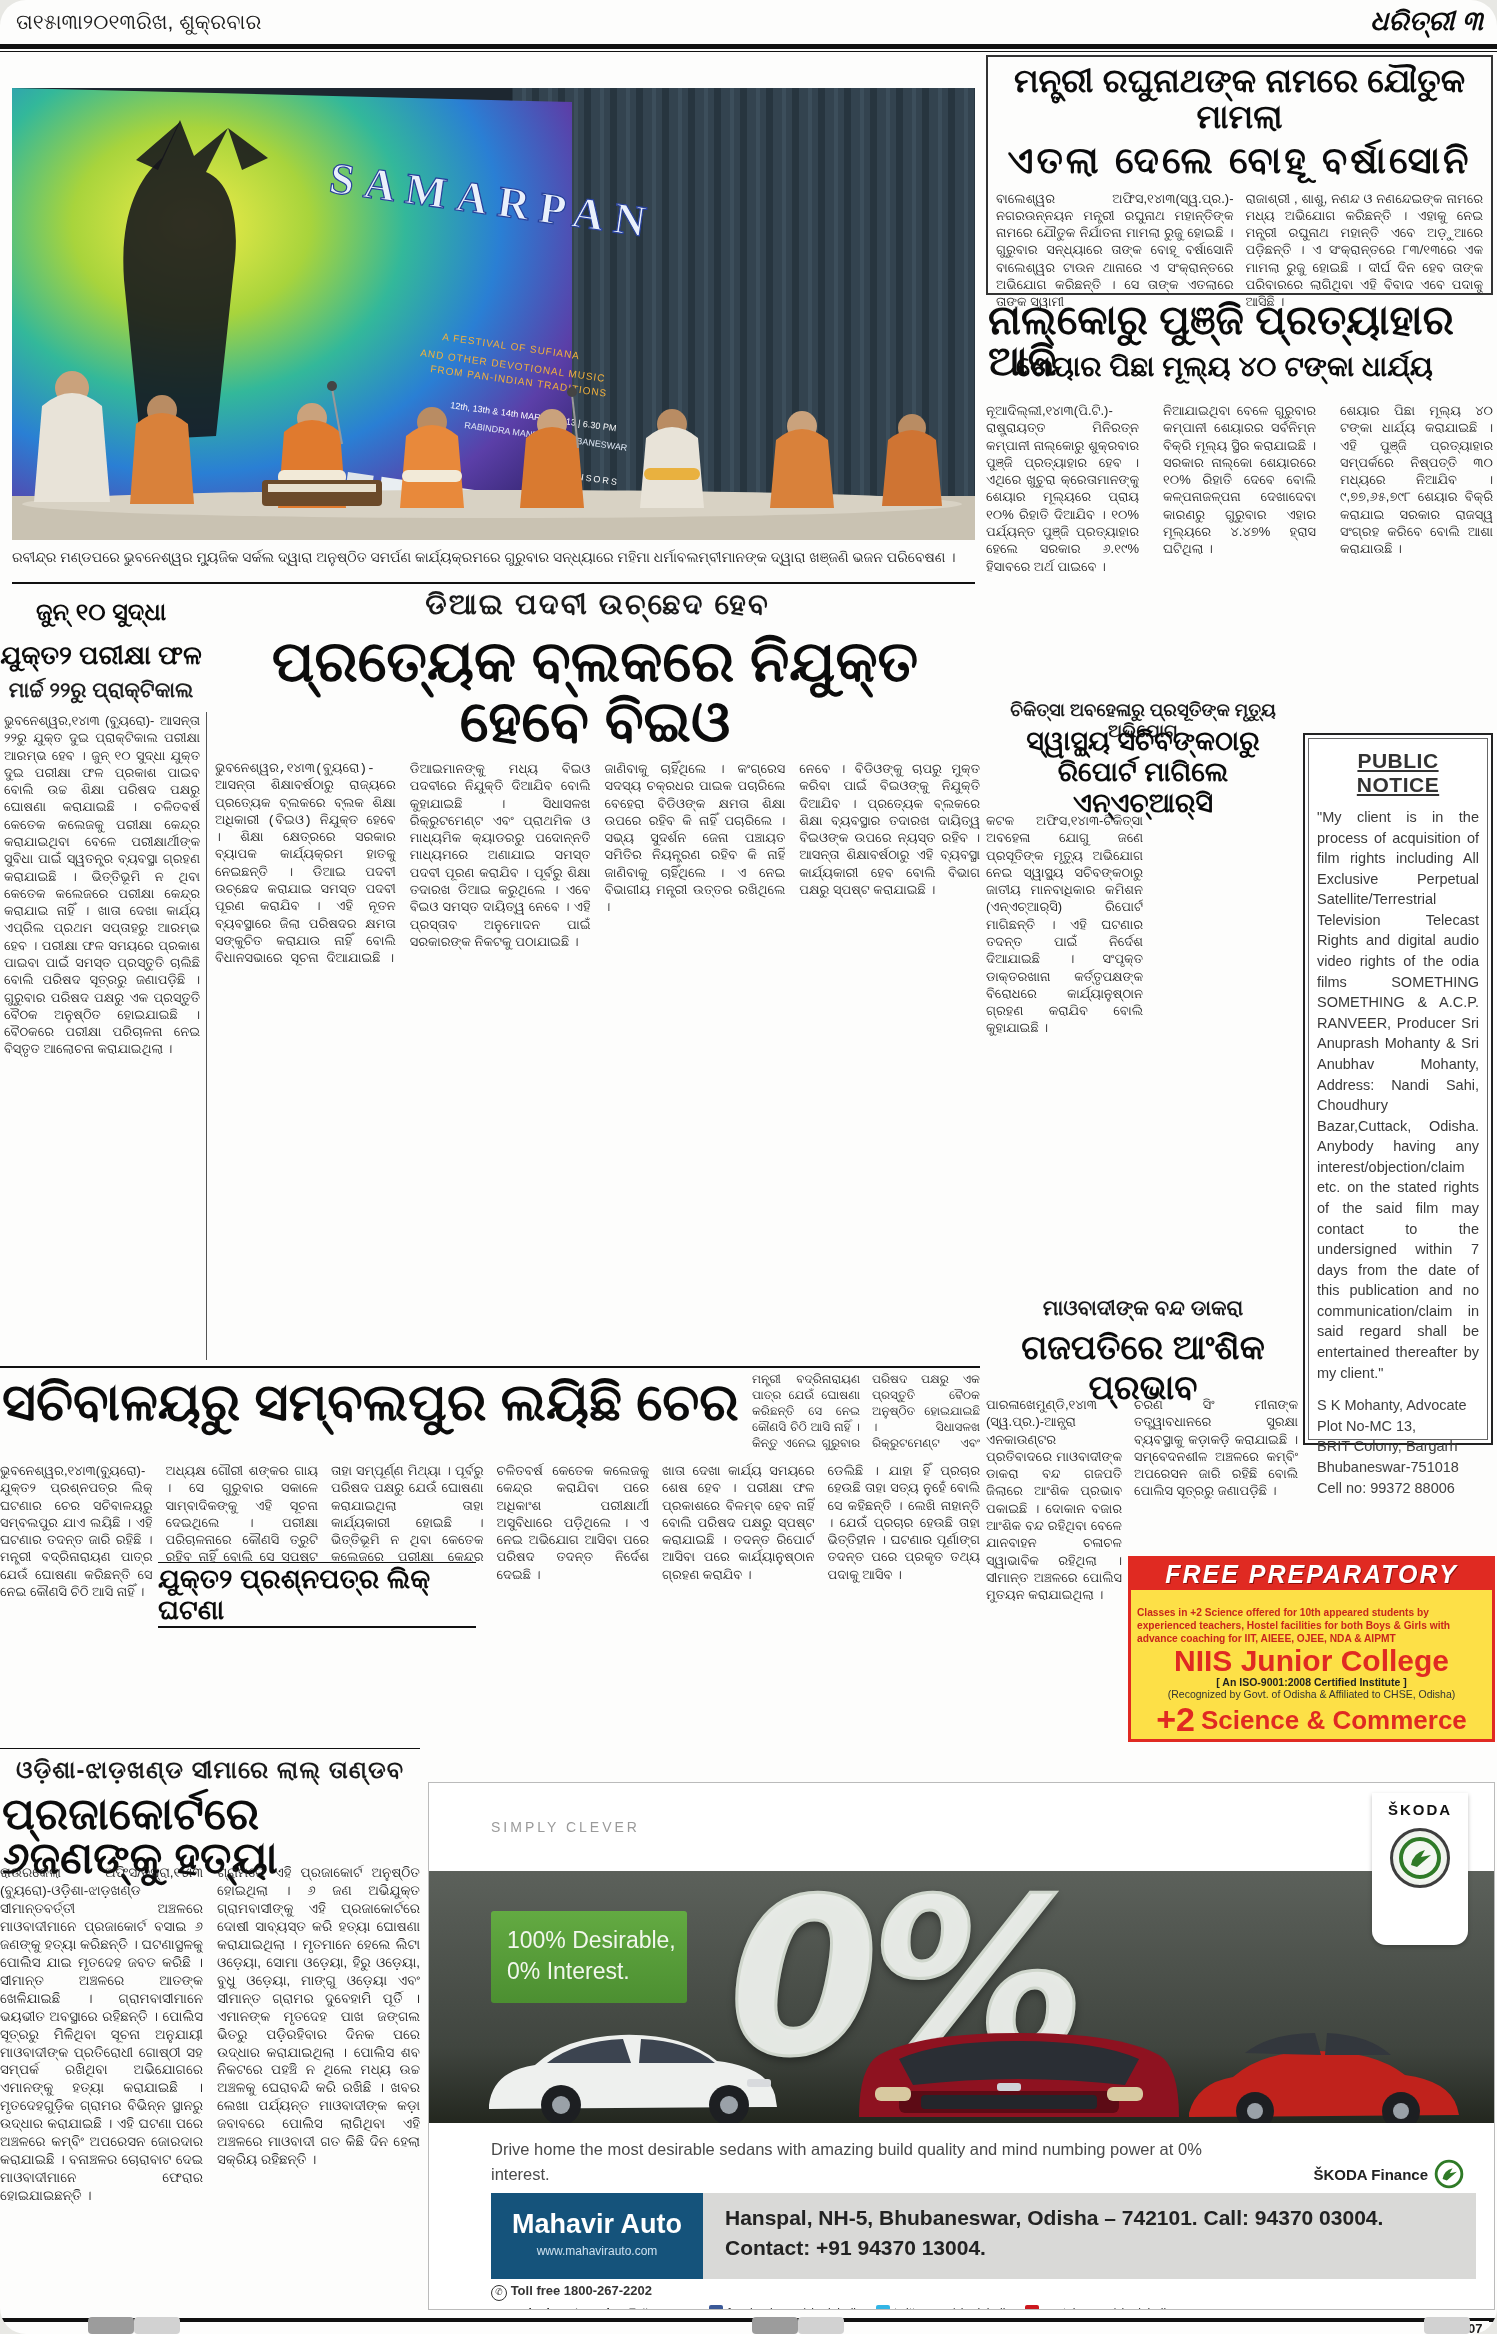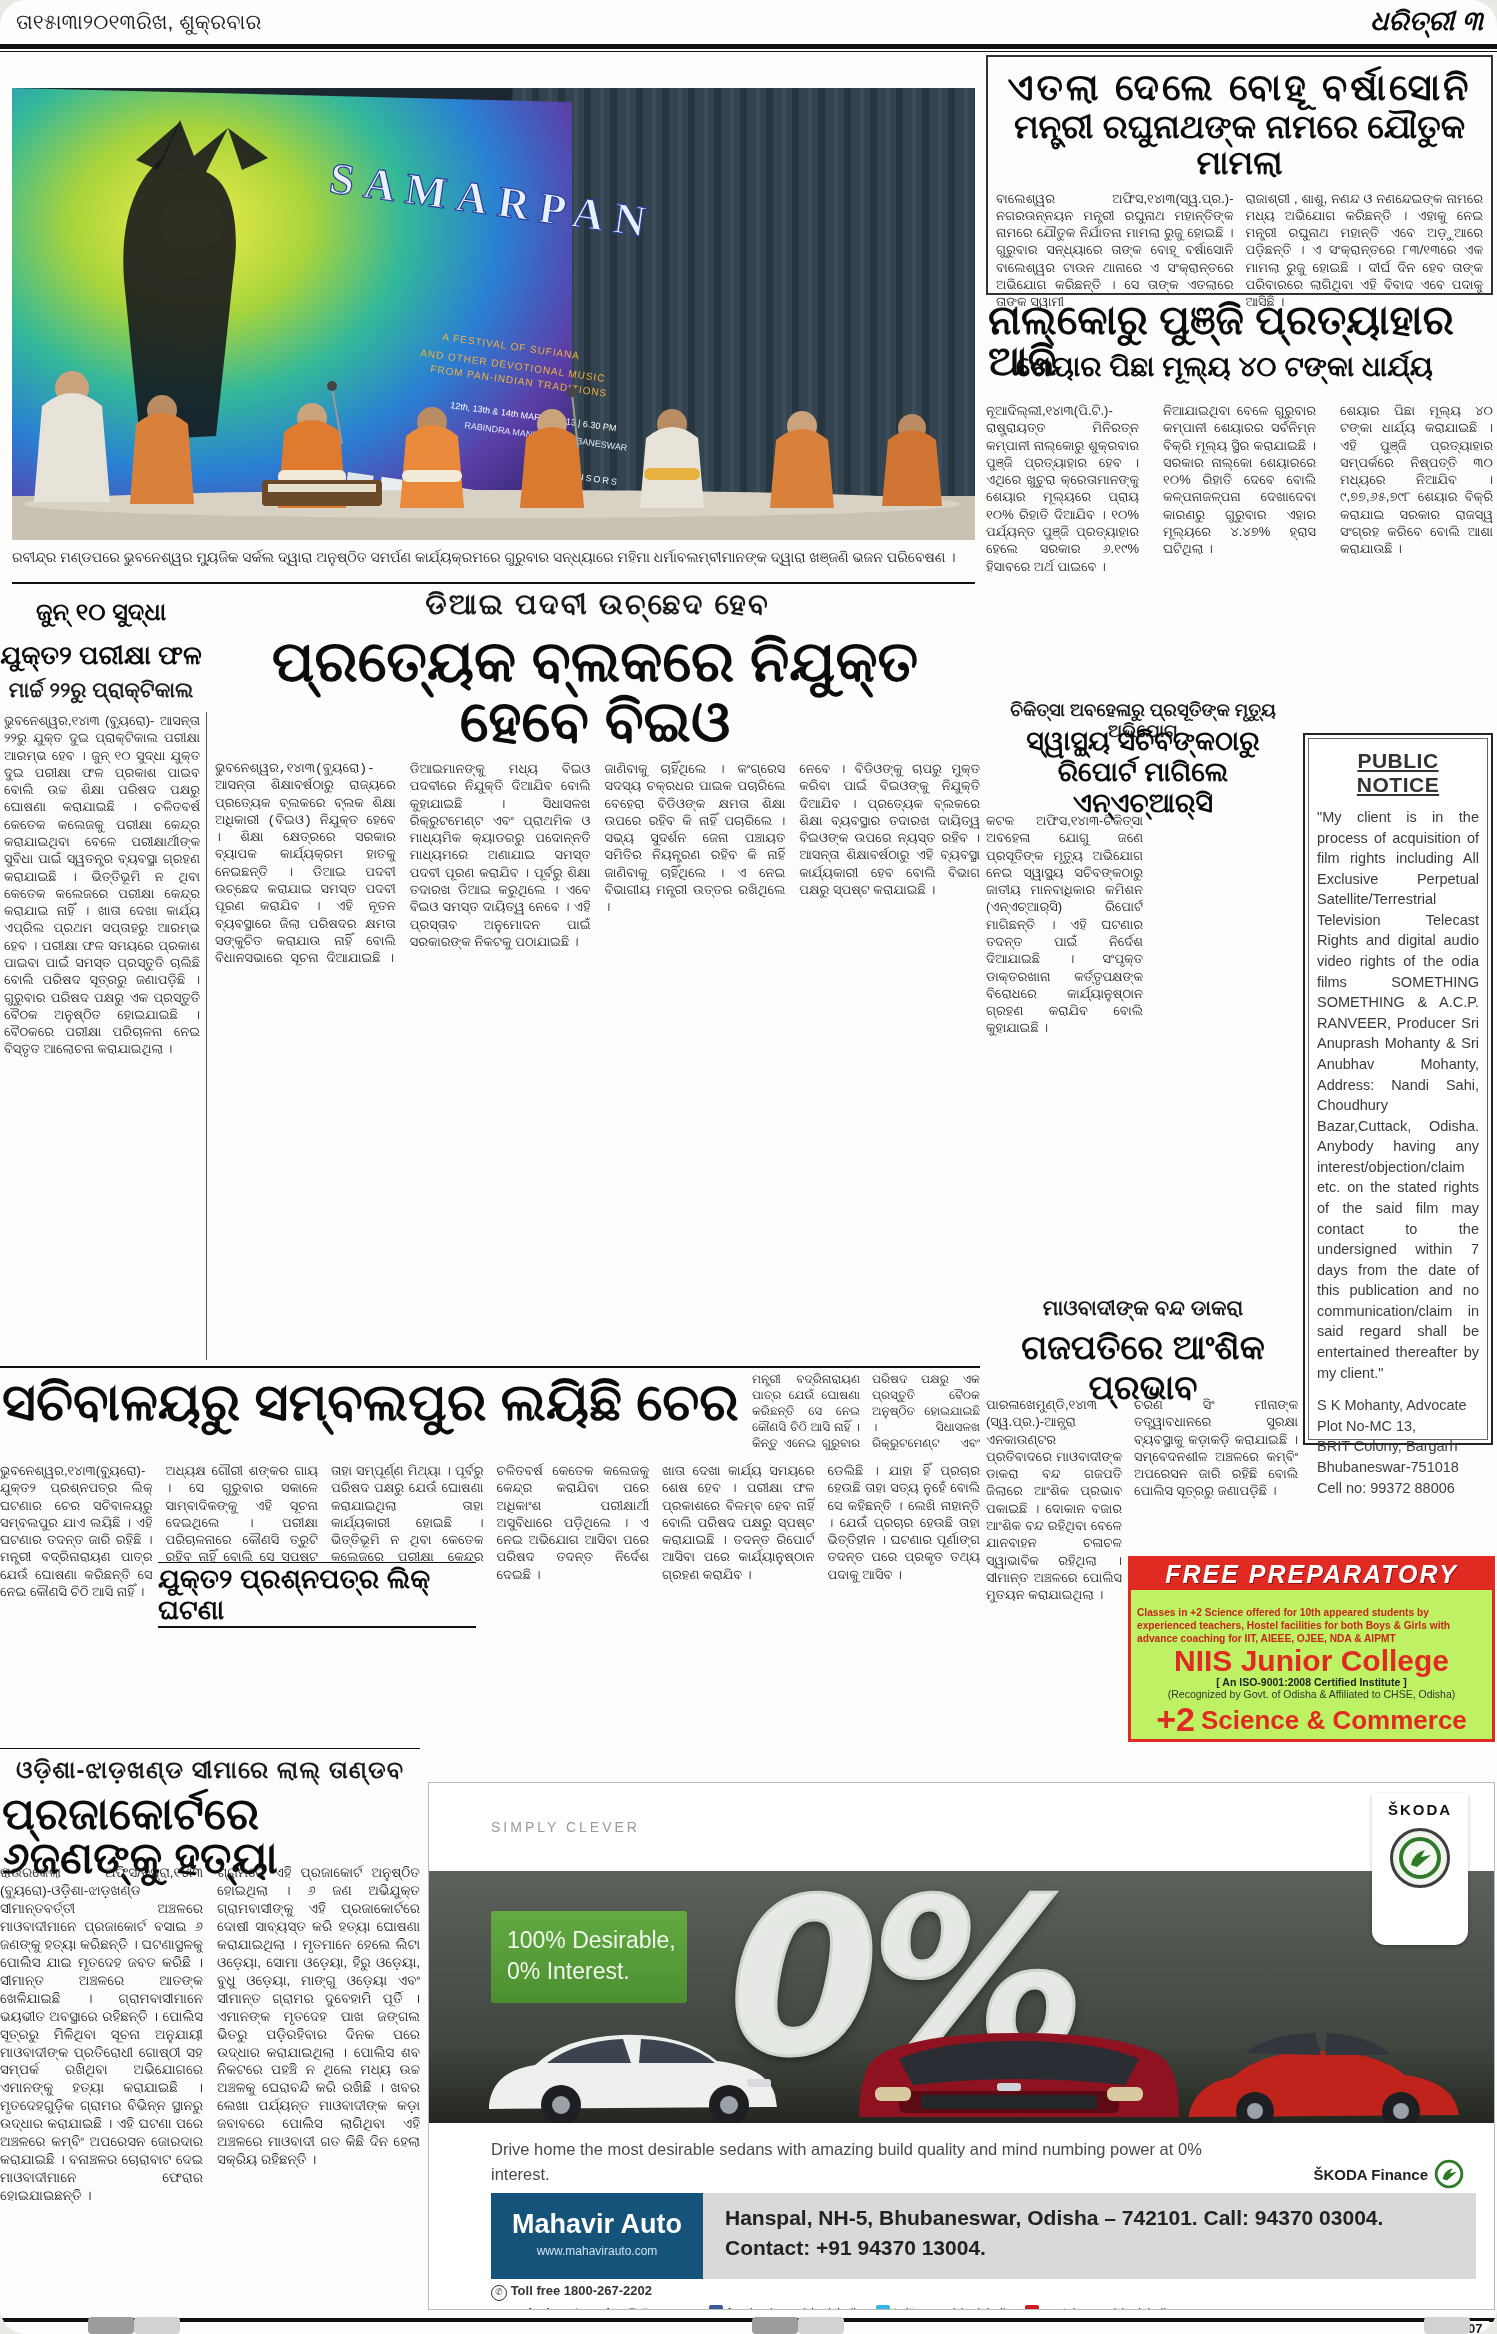--- a/index.html
+++ b/index.html
@@ -13,21 +13,21 @@
   .vrule{background:#555;width:1px;}
   .kicker{font-weight:bold;text-align:center;}
   
   #photo-wrap{left:12px;top:88px;width:963px;height:452px;background:#222;overflow:hidden;}
   
   #public-notice{left:1303px;top:733px;width:190px;height:712px;border:2px solid #222;box-shadow:inset 0 0 0 3px #fff, inset 0 0 0 4px #666;padding:14px 12px;box-sizing:border-box;background:#fff;}
   #public-notice .pn-title{font-weight:bold;font-size:21px;text-align:center;text-decoration:underline;color:#333;margin-bottom:10px;letter-spacing:.5px;}
   #public-notice .pn-body{font-size:14.5px;line-height:1.42;color:#3a3a3a;text-align:justify;}
   #public-notice .pn-sig{font-size:14.5px;line-height:1.42;color:#404040;margin-top:12px;}
   
-  #niis{left:1128px;top:1556px;width:367px;height:186px;border:3px solid #e02a22;background:#bef264;box-sizing:border-box;overflow:hidden;}
+  #niis{left:1128px;top:1556px;width:367px;height:186px;border:3px solid #e02a22;background:#fde047;box-sizing:border-box;overflow:hidden;}
   .niis-band{background:#e02a22;color:#fff;font-weight:bold;font-style:italic;font-size:25px;text-align:center;letter-spacing:2px;padding:1px 0;text-shadow:1px 1px 0 #8c0f0a;}
   .niis-intro{color:#c8251d;font-size:10.2px;line-height:1.25;padding:17px 6px 1px;font-weight:bold;}
   .niis-college{color:#e02a22;font-weight:bold;font-size:30px;text-align:center;line-height:1;}
   .niis-iso{font-size:10.5px;font-weight:bold;text-align:center;color:#222;}
   .niis-recog{font-size:10.5px;text-align:center;color:#333;}
   .niis-stream{color:#e02a22;font-weight:bold;font-size:26px;text-align:center;line-height:1;}
   .niis-commence{background:#ffe93d;color:#d2201a;font-weight:bold;font-size:15px;text-align:center;border-top:1px solid #e02a22;border-bottom:1px solid #e02a22;}
   
   #skoda{left:428px;top:1782px;width:1067px;height:528px;border:1px solid #bbb;background:#fff;box-sizing:border-box;overflow:hidden;}
   #skoda-top{position:absolute;left:0;top:0;width:100%;height:88px;background:#fff;}
@@ -136,22 +136,22 @@
         <circle cx="320" cy="298" r="5" fill="#444"></circle>
         <line x1="560" y1="306" x2="566" y2="360" stroke="#999" stroke-width="2"></line>
         <circle cx="560" cy="304" r="5" fill="#444"></circle>
       </g>
     </svg>
   </div>
   <div class="abs" style="left:12px;top:548px;width:963px;font-size:14px;line-height:1.3;">ରବୀନ୍ଦ୍ର ମଣ୍ଡପରେ ଭୁବନେଶ୍ୱର ମ୍ୟୁଜିକ ସର୍କଲ ଦ୍ୱାରା ଅନୁଷ୍ଠିତ ସମର୍ପଣ କାର୍ଯ୍ୟକ୍ରମରେ ଗୁରୁବାର ସନ୍ଧ୍ୟାରେ ମହିମା ଧର୍ମାବଲମ୍ବୀମାନଙ୍କ ଦ୍ୱାରା ଖଞ୍ଜଣି ଭଜନ ପରିବେଷଣ ।</div>
   <div class="abs rule" style="left:12px;top:582px;width:963px;height:2px;"></div>
 
   <div class="abs" style="left:986px;top:55px;width:507px;height:240px;border:2px solid #333;box-sizing:border-box;padding:6px 8px;">
+    <div class="hl center" style="font-size:33px;line-height:1.1;">ମନ୍ତ୍ରୀ ରଘୁନାଥଙ୍କ ନାମରେ ଯୌତୁକ ମାମଲା</div>
     <div class="hl center" style="font-size:37px;letter-spacing:3px;margin-top:4px;">ଏତଲା ଦେଲେ ବୋହୂ ବର୍ଷାସୋନି</div>
-    <div class="hl center" style="font-size:33px;line-height:1.1;">ମନ୍ତ୍ରୀ ରଘୁନାଥଙ୍କ ନାମରେ ଯୌତୁକ ମାମଲା</div>
     <div style="display:flex;gap:12px;margin-top:8px;">
       <div class="colbody" style="width:50%;height:118px;">ବାଲେଶ୍ୱର ଅଫିସ,୧୪ା୩(ସ୍ୱ.ପ୍ର.)-ନଗରଉନ୍ନୟନ ମନ୍ତ୍ରୀ ରଘୁନାଥ ମହାନ୍ତିଙ୍କ ନାମରେ ଯୌତୁକ ନିର୍ଯାତନା ମାମଲା ରୁଜୁ ହୋଇଛି । ଗୁରୁବାର ସନ୍ଧ୍ୟାରେ ତାଙ୍କ ବୋହୂ ବର୍ଷାସୋନି ବାଲେଶ୍ୱର ଟାଉନ ଥାନାରେ ଏ ସଂକ୍ରାନ୍ତରେ ଅଭିଯୋଗ କରିଛନ୍ତି । ସେ ତାଙ୍କ ଏତଲାରେ ତାଙ୍କ ସ୍ୱାମୀ</div>
       <div class="colbody" style="width:50%;height:118px;">ରାଜାଶ୍ରୀ , ଶାଶୁ, ନଣନ୍ଦ ଓ ନଣନ୍ଦେଇଙ୍କ ନାମରେ ମଧ୍ୟ ଅଭିଯୋଗ କରିଛନ୍ତି । ଏହାକୁ ନେଇ ମନ୍ତ୍ରୀ ରଘୁନାଥ ମହାନ୍ତି ଏବେ ଅଡ଼ୁଆରେ ପଡ଼ିଛନ୍ତି । ଏ ସଂକ୍ରାନ୍ତରେ ୮୩/୧୩ରେ ଏକ ମାମଲା ରୁଜୁ ହୋଇଛି । ଦୀର୍ଘ ଦିନ ହେବ ତାଙ୍କ ପରିବାରରେ ଲାଗିଥିବା ଏହି ବିବାଦ ଏବେ ପଦାକୁ ଆସିଛି ।</div>
     </div>
   </div>
 
   <div class="abs hl" style="left:988px;top:300px;width:505px;font-size:41px;line-height:1;">ନାଲ୍‌କୋରୁ ପୁଞ୍ଜି ପ୍ରତ୍ୟାହାର ଆଜି</div>
   <div class="abs hl" style="left:1016px;top:352px;width:505px;font-size:28px;line-height:1.1;">ଶେୟାର ପିଛା ମୂଲ୍ୟ ୪୦ ଟଙ୍କା ଧାର୍ଯ୍ୟ</div>
   <div class="abs" style="left:986px;top:402px;width:507px;display:flex;gap:24px;">
     <div class="colbody" style="width:33%;height:290px;">ନୂଆଦିଲ୍ଲୀ,୧୪ା୩(ପି.ଟି.)-ରାଷ୍ଟ୍ରାୟତ୍ତ ମିନିରତ୍ନ କମ୍ପାନୀ ନାଲ୍‌କୋରୁ ଶୁକ୍ରବାର ପୁଞ୍ଜି ପ୍ରତ୍ୟାହାର ହେବ । ଏଥିରେ ଖୁଚୁରା କ୍ରେତାମାନଙ୍କୁ ଶେୟାର ମୂଲ୍ୟରେ ପ୍ରାୟ ୧୦% ରିହାତି ଦିଆଯିବ । ୧୦% ପର୍ଯ୍ୟନ୍ତ ପୁଞ୍ଜି ପ୍ରତ୍ୟାହାର ହେଲେ ସରକାର ୬.୧୯% ହିସାବରେ ଅର୍ଥ ପାଇବେ ।</div>

